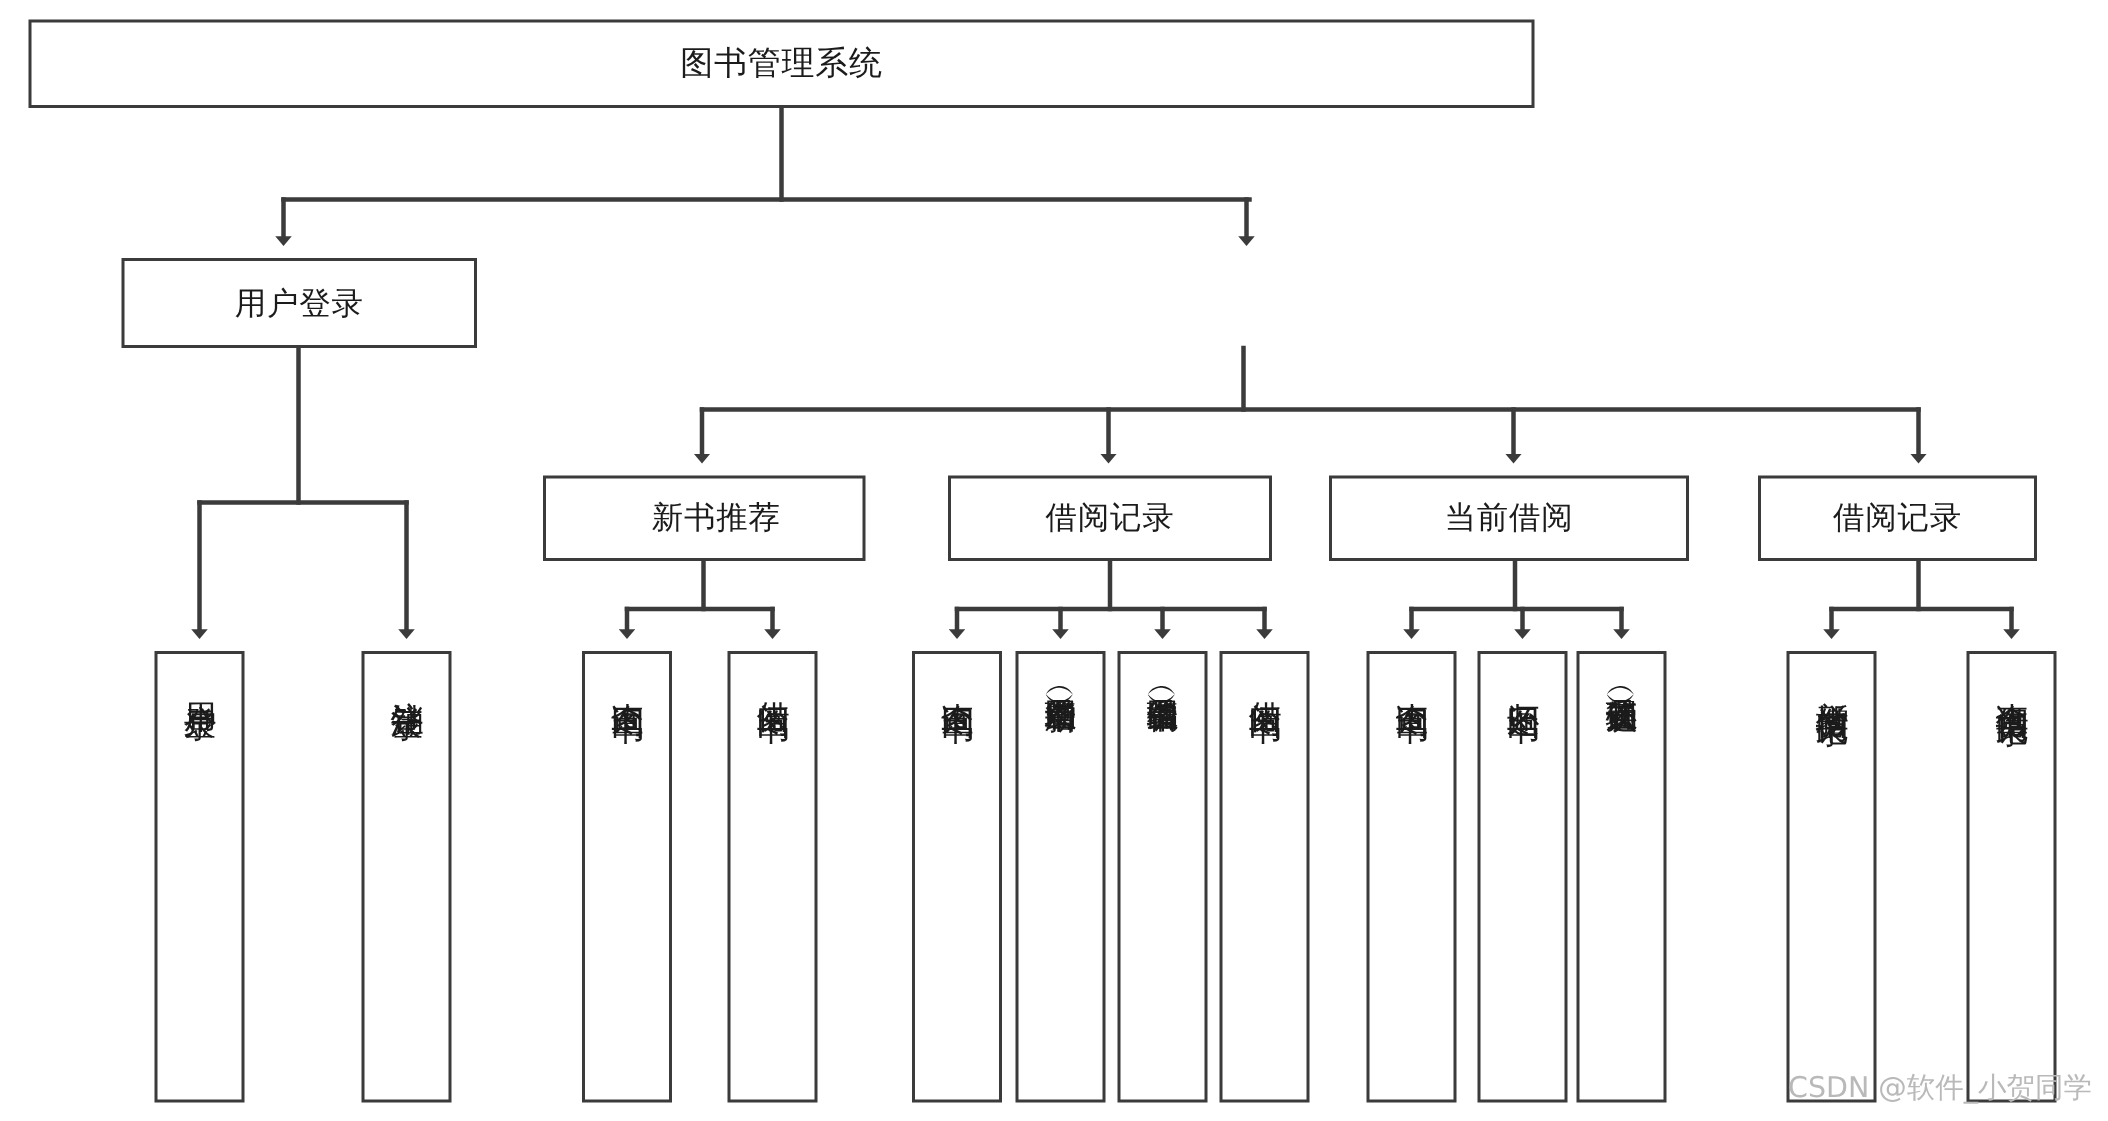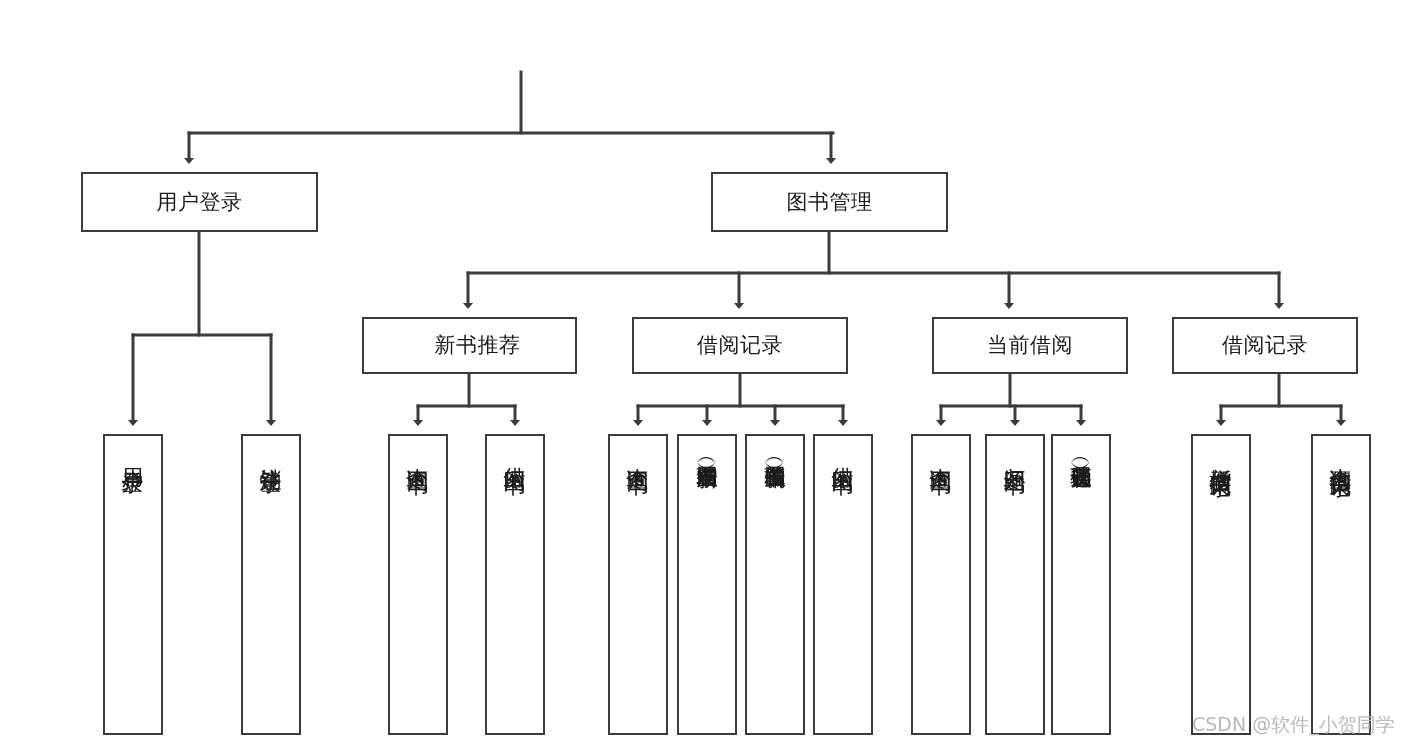--- a/index.html
+++ b/index.html
@@ -119,35 +119,35 @@
       <path d="M1015,406 L1015,422" marker-end="url(#arrow)"></path>
       <path d="M1081,406 L1081,422" marker-end="url(#arrow)"></path>
 
       <path d="M1279,374 L1279,406"></path>
       <path d="M1221,406 L1341,406"></path>
       <path d="M1221,406 L1221,422" marker-end="url(#arrow)"></path>
       <path d="M1341,406 L1341,422" marker-end="url(#arrow)"></path>
     </g>
   </svg>
 
+  <div class="node root" style="left:19px; top:13px; width:1004px; height:59px;">
+    <span class="label">图书管理系统</span>
+  </div>
 
   <div class="node" style="left:81px; top:172px; width:237px; height:60px;">
     <span class="label">用户登录</span>
-  </div>
-  <div class="node" style="left:711px; top:172px; width:237px; height:60px;">
-    <span class="label">图书管理</span>
   </div>
 
   <div class="node" style="left:362px; top:317px; width:215px; height:57px;padding-left:16px;">
     <span class="label">新书推荐</span>
   </div>
   <div class="node" style="left:632px; top:317px; width:216px; height:57px;">
     <span class="label">借阅记录</span>
   </div>
-  <div class="node" style="left:932px; top:317px; width:196px; height:57px;">
+  <div class="node" style="left:886px; top:317px; width:240px; height:57px;">
     <span class="label">当前借阅</span>
   </div>
   <div class="node" style="left:1172px; top:317px; width:186px; height:57px;">
     <span class="label">借阅记录</span>
   </div>
 
   <div class="node leaf" style="left:103px; top:434px; width:60px; height:301px;">
     <span class="label">用户登录</span>
   </div>
   <div class="node leaf" style="left:241px; top:434px; width:60px; height:301px;">

